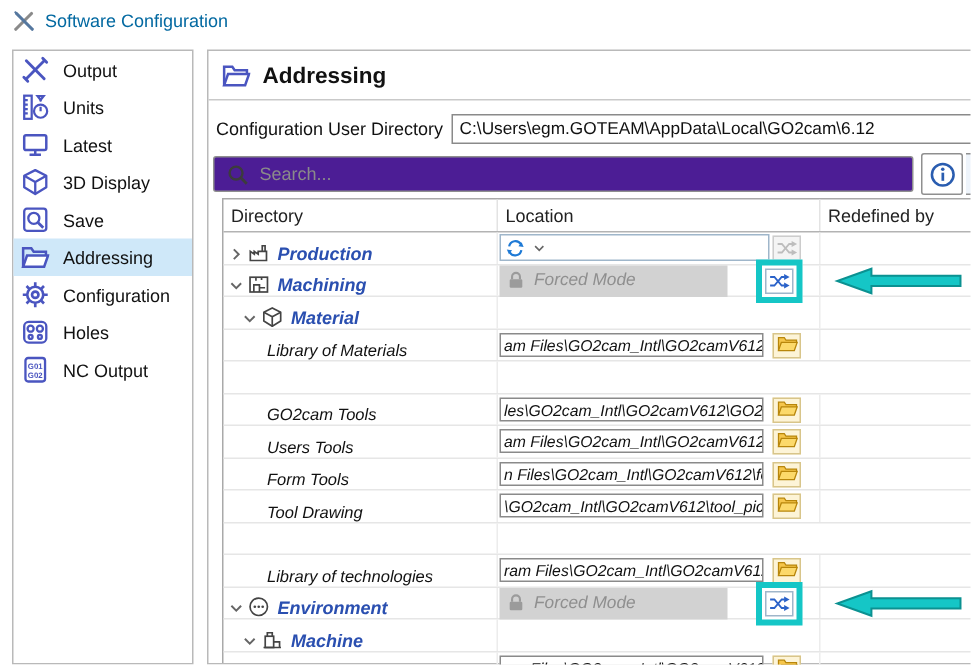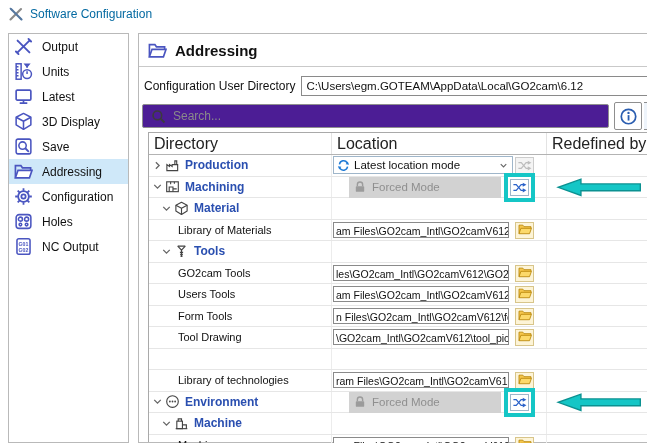--- a/index.html
+++ b/index.html
@@ -43,39 +43,39 @@
   .info-btn{width:26px;height:26px;margin-left:5px;border:1px solid #8f8f8f;border-radius:2px;
     background:#fff;display:flex;align-items:center;justify-content:center;flex:none;}
   .info-btn svg{width:17px;height:17px;}
   .cut-frag{width:12px;height:26px;margin-left:2px;border:1px solid #8f8f8f;border-left:none;
     background:#eef4fb;flex:none;}
 
   
   .table{position:absolute;left:9px;top:98px;width:511px;bottom:0;
     border-left:1px solid #a9a9a9;border-top:1px solid #a9a9a9;box-sizing:border-box;overflow:visible;}
   .thead{display:grid;grid-template-columns:183px 215px 1fr;height:21px;border-bottom:1px solid #b3b3b3;}
-  .thead .hcell{display:flex;align-items:center;padding-left:5px;font-size:16px;color:#222;
+  .thead .hcell{display:flex;align-items:center;padding-left:5px;font-size:12px;color:#222;
     border-right:1px solid #e3e3e3;}
   .thead .hcell:last-child{border-right:none;}
   .trow{position:relative;display:grid;grid-template-columns:183px 215px 1fr;height:21.5px;
     border-bottom:1px solid #e6e6e6;box-sizing:border-box;}
-  .cell{position:relative;display:flex;align-items:center;border-right:1px solid #ececec;overflow:visible;}
+  .cell{position:relative;display:flex;align-items:flex-end;border-right:1px solid #ececec;overflow:visible;font-style:italic;}
   .cell:last-child{border-right:none;}
   .chev{width:13px;height:13px;display:inline-flex;flex:none;}
   .ticon{width:15px;height:15px;display:inline-flex;flex:none;margin-left:1px;}
   .cat-label{margin-left:5px;font-size:12px;font-weight:bold;color:var(--cat,#2a4fb0);white-space:nowrap;}
   .item-label{margin-left:29px;font-size:11px;color:#111;white-space:nowrap;}
 
   .dropdown{position:absolute;left:1px;top:1px;width:180px;height:18px;border:1px solid #9fb6ca;
     background:#fff;display:flex;align-items:center;box-sizing:border-box;}
   .dropdown .dicon{width:13px;height:13px;margin:0 4px 0 3px;display:inline-flex;}
   .dropdown .dtext{font-size:11.5px;color:#111;white-space:nowrap;flex:1;overflow:hidden;}
   .dropdown .dchev{width:11px;height:11px;margin-right:3px;display:inline-flex;}
 
-  .forced-bar{position:absolute;left:17px;top:0;width:152px;height:21px;background:var(--fgray,#d2d2d2);
+  .forced-bar{position:absolute;left:1px;top:0;width:152px;height:21px;background:var(--fgray,#d2d2d2);
     display:flex;align-items:center;}
   .forced-bar .licon{width:14px;height:14px;margin:0 5px 0 4px;display:inline-flex;}
   .forced-bar .ftext{font-size:11.5px;color:#8f8f8f;white-space:nowrap;}
 
   .pathfield{position:absolute;left:1px;top:2px;width:176px;height:16px;border:1px solid #8a8a8a;
     background:#fff;font-size:10.5px;line-height:16px;padding:0 2px;white-space:nowrap;overflow:hidden;
     color:#111;box-sizing:border-box;}
   .folder-btn{position:absolute;left:183px;top:2px;width:19px;height:17px;border:1px solid #d8c58a;
     background:#fdf4d7;display:flex;align-items:center;justify-content:center;box-sizing:border-box;}
   .folder-btn svg{width:14px;height:12px;}
@@ -276,21 +276,20 @@
               <span class="dicon">
                 <svg viewBox="0 0 16 16">
                   <g fill="none" stroke="#1e7ad6" stroke-width="1.8">
                     <path d="M13 9.5 a5.2 5.2 0 0 1 -9.6 1.8"></path>
                     <path d="M3 6.5 a5.2 5.2 0 0 1 9.6 -1.8"></path>
                   </g>
                   <path d="M1.1 9 l4.3 .6 -2.6 3.4z" fill="#1e7ad6"></path>
                   <path d="M14.9 7 l-4.3 -.6 2.6 -3.4z" fill="#1e7ad6"></path>
                 </svg>
               </span>
-              <span class="dtext">Latest location mode</span>
               <span class="dchev">
                 <svg viewBox="0 0 16 16">
                   <path d="M4 6 L8 10 L12 6" fill="none" stroke="#666" stroke-width="1.6"></path>
                 </svg>
               </span>
             </div>
             <div class="shuffle-btn disabled shuffle-plain">
               <svg viewBox="0 0 17 16" width="15" height="13">
                 <g stroke="currentColor" stroke-width="1.5" fill="none">
                   <path d="M1 4.5 h3.5 l6 7 h2.5"></path>
@@ -377,37 +376,20 @@
             <div class="folder-btn">
               <span><svg viewBox="0 0 16 14">
                   <path d="M1 12.5 V2.5 h4.5 l1.3 1.8 H15 v2.2" fill="#f6c64b" stroke="#b8860b" stroke-width="1"></path>
                   <path d="M1 12.5 L3.2 6.2 H15.5 L13.3 12.5 Z" fill="#fcd96a" stroke="#b8860b" stroke-width="1"></path>
                 </svg></span>
             </div>
           </div>
           <div class="cell red"></div>
         </div>
         <div class="trow">
-          <div class="cell dir">
-            <span class="chev" style="margin-left: 11px;">
-              <svg viewBox="0 0 16 16">
-                <path d="M4 6 L8 10 L12 6" fill="none" stroke="#666" stroke-width="1.6"></path>
-              </svg>
-            </span>
-            <span class="ticon">
-              <svg viewBox="0 0 16 16">
-                <g stroke="#444" stroke-width="1.3" fill="none">
-                  <path d="M4 2.2 h8 M8 6.5 L8 13.8"></path>
-                  <path d="M4 2.2 L8 6.5 M12 2.2 L8 6.5"></path>
-                  <path d="M6.3 9 h3.4 M6.6 11 h2.8 M6.9 13 h2.2"></path>
-                </g>
-              </svg>
-            </span>
-            <span class="cat-label">Tools</span>
-          </div>
           <div class="cell loc"></div>
           <div class="cell red"></div>
         </div>
         <div class="trow">
           <div class="cell dir">
             <span class="item-label">GO2cam Tools</span>
           </div>
           <div class="cell loc">
             <div class="pathfield">les\GO2cam_Intl\GO2camV612\GO2_tool</div>
             <div class="folder-btn">

